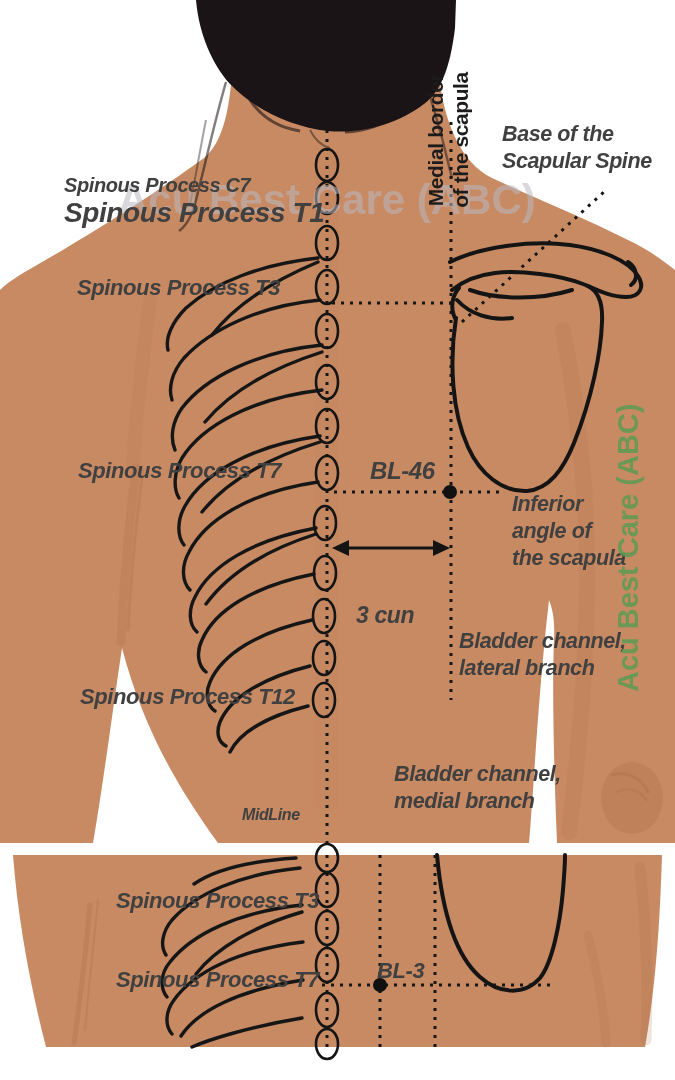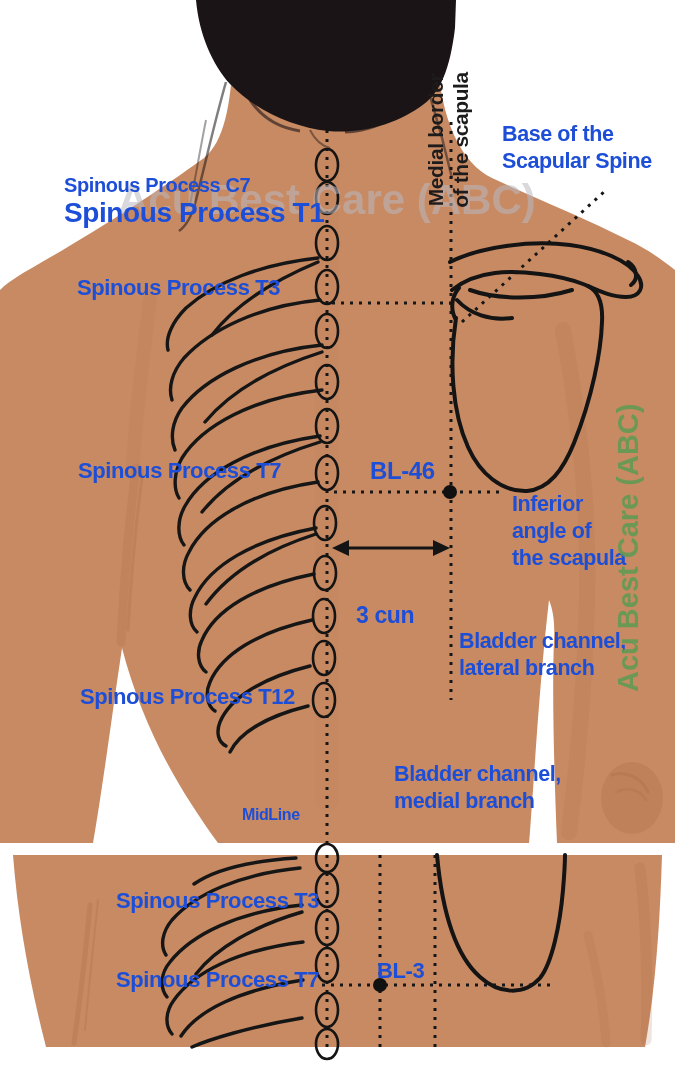--- a/index.html
+++ b/index.html
@@ -2,22 +2,22 @@
 <html style="--skin: #c88a62; --skin-dark: #a86c49; --hair: #1b1416; --green: #5d9b53; --gray-wm: #b9b9c2;"><head>
 <meta charset="utf-8">
 <style>
   html,body{margin:0;padding:0;background:#fff;}
   .stage{
     position:relative;width:675px;height:1080px;background:#ffffff;overflow:hidden;
     font-family:"Liberation Sans", sans-serif;
   }
   .stage svg{position:absolute;left:0;top:0;}
   .lbl{
-    position:absolute;font-weight:700;color:#1d4ed8;
-    white-space:nowrap;letter-spacing:-0.4px;z-index:3;line-height:1.25;
+    position:absolute;font-weight:700;color:#404040;
+    white-space:nowrap;letter-spacing:-0.4px;z-index:3;line-height:1.25;font-style:italic;
   }
   .multi{white-space:pre-line;}
   .wm-h{
     position:absolute;left:118px;top:176px;z-index:2;
     font-weight:700;font-size:42px;letter-spacing:0px;
     color:var(--gray-wm);opacity:0.55;white-space:nowrap;
   }
   .wm-v{
     position:absolute;left:612px;top:692px;width:310px;height:36px;z-index:4;
     transform:rotate(-90deg);transform-origin:top left;

